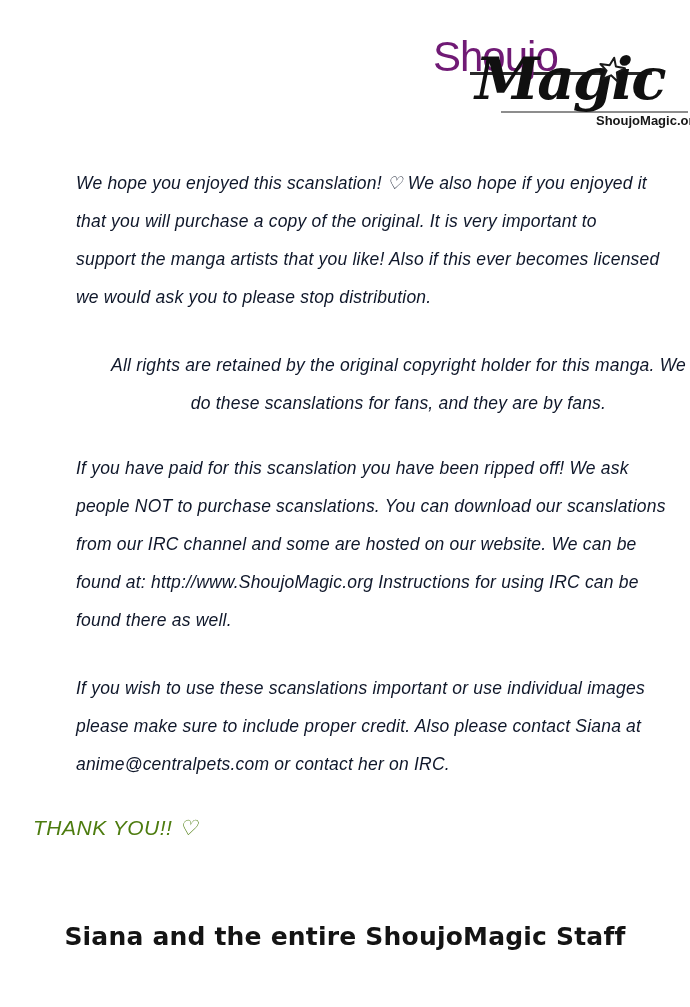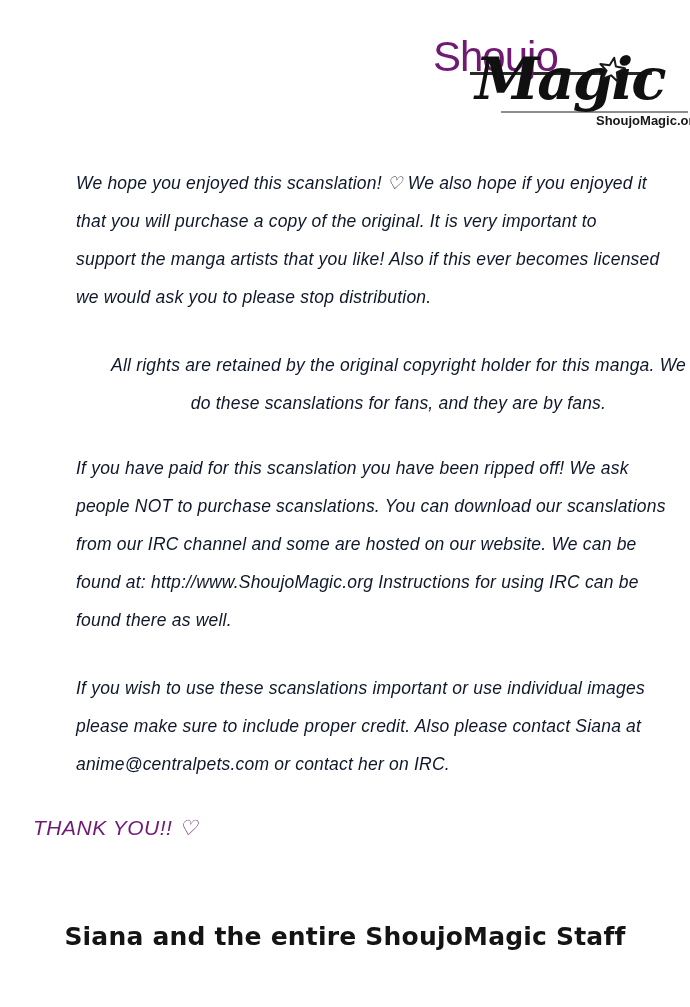--- a/index.html
+++ b/index.html
@@ -77,21 +77,21 @@
   .p3 { top: 449px; }
   .p4 { top: 669px; }
 
   .thanks {
     position: absolute;
     left: 33px; top: 816px;
     font-family: "Liberation Sans", sans-serif;
     font-style: italic;
     font-size: 21px;
     letter-spacing: 0.5px;
-    color: #701a75;
+    color: #4d7c0f;
   }
 
   .footer-credit {
     position: absolute;
     left: 0; top: 886px; width: 100%;
     text-align: center;
     font-family: "DejaVu Sans", sans-serif;
     font-weight: bold;
     font-size: 25px;
     letter-spacing: 0.2px;

